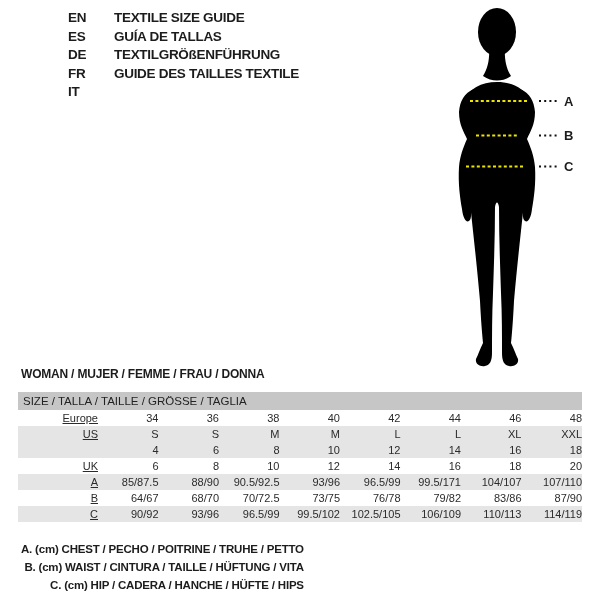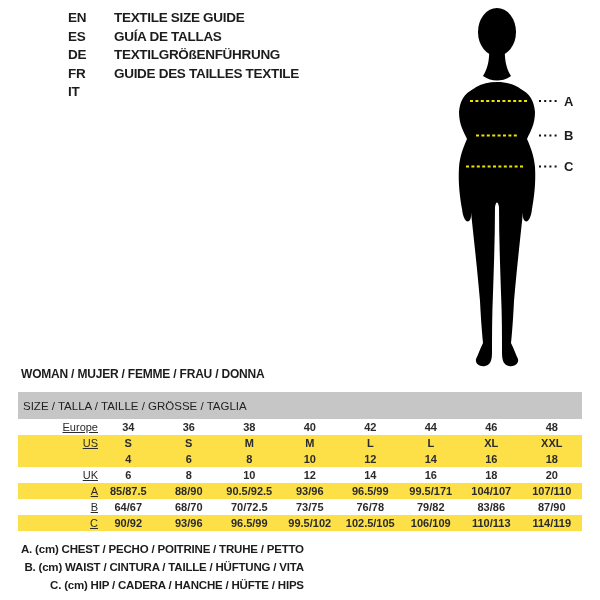--- a/index.html
+++ b/index.html
@@ -17,24 +17,24 @@
   .figure-wrap svg{display:block;}
   .silhouette{fill:#000000;stroke:none;}
   .measure-line{stroke:#ece500;stroke-width:2;stroke-dasharray:3 2.4;fill:none;}
   .leader-line{stroke:#111111;stroke-width:2;stroke-dasharray:2 3.2;fill:none;}
   .marker-label{font-family:"Liberation Sans",sans-serif;font-size:13px;font-weight:600;fill:#1c1c1c;}
   
   .section-title{position:absolute;left:21px;top:367px;font-size:12px;font-weight:bold;letter-spacing:-0.2px;}
   
   .size-table{position:absolute;left:18px;top:392px;width:564px;border-collapse:collapse;table-layout:fixed;}
   .size-table td,.size-table th{font-size:11px;font-weight:normal;color:#2b2b2b;padding:0;height:16px;vertical-align:middle;}
-  .size-table .tbl-header th{background:#c6c6c6;text-align:left;padding-left:5px;height:27px;font-size:11.5px;color:#222;}
+  .size-table .tbl-header th{background:#c6c6c6;text-align:left;padding-left:5px;height:18px;font-size:11.5px;color:#222;}
   .size-table td.row-label{text-align:right;padding-left:5px;text-decoration:underline;}
-  .size-table td.val{text-align:center;font-weight:bold;}
-  .size-table tr.shaded td{background:#fde047;}
+  .size-table td.val{text-align:right;}
+  .size-table tr.shaded td{background:#e5e5e5;}
   
   .legend{position:absolute;left:21px;top:540px;text-align:right;}
   .legend-item{font-size:11.5px;font-weight:bold;line-height:18px;letter-spacing:-0.2px;white-space:nowrap;}
 </style>
 </head>
 <body>
 
 <div class="lang-list">
   <div class="lang-row">
     <span class="lang-code">EN</span>

